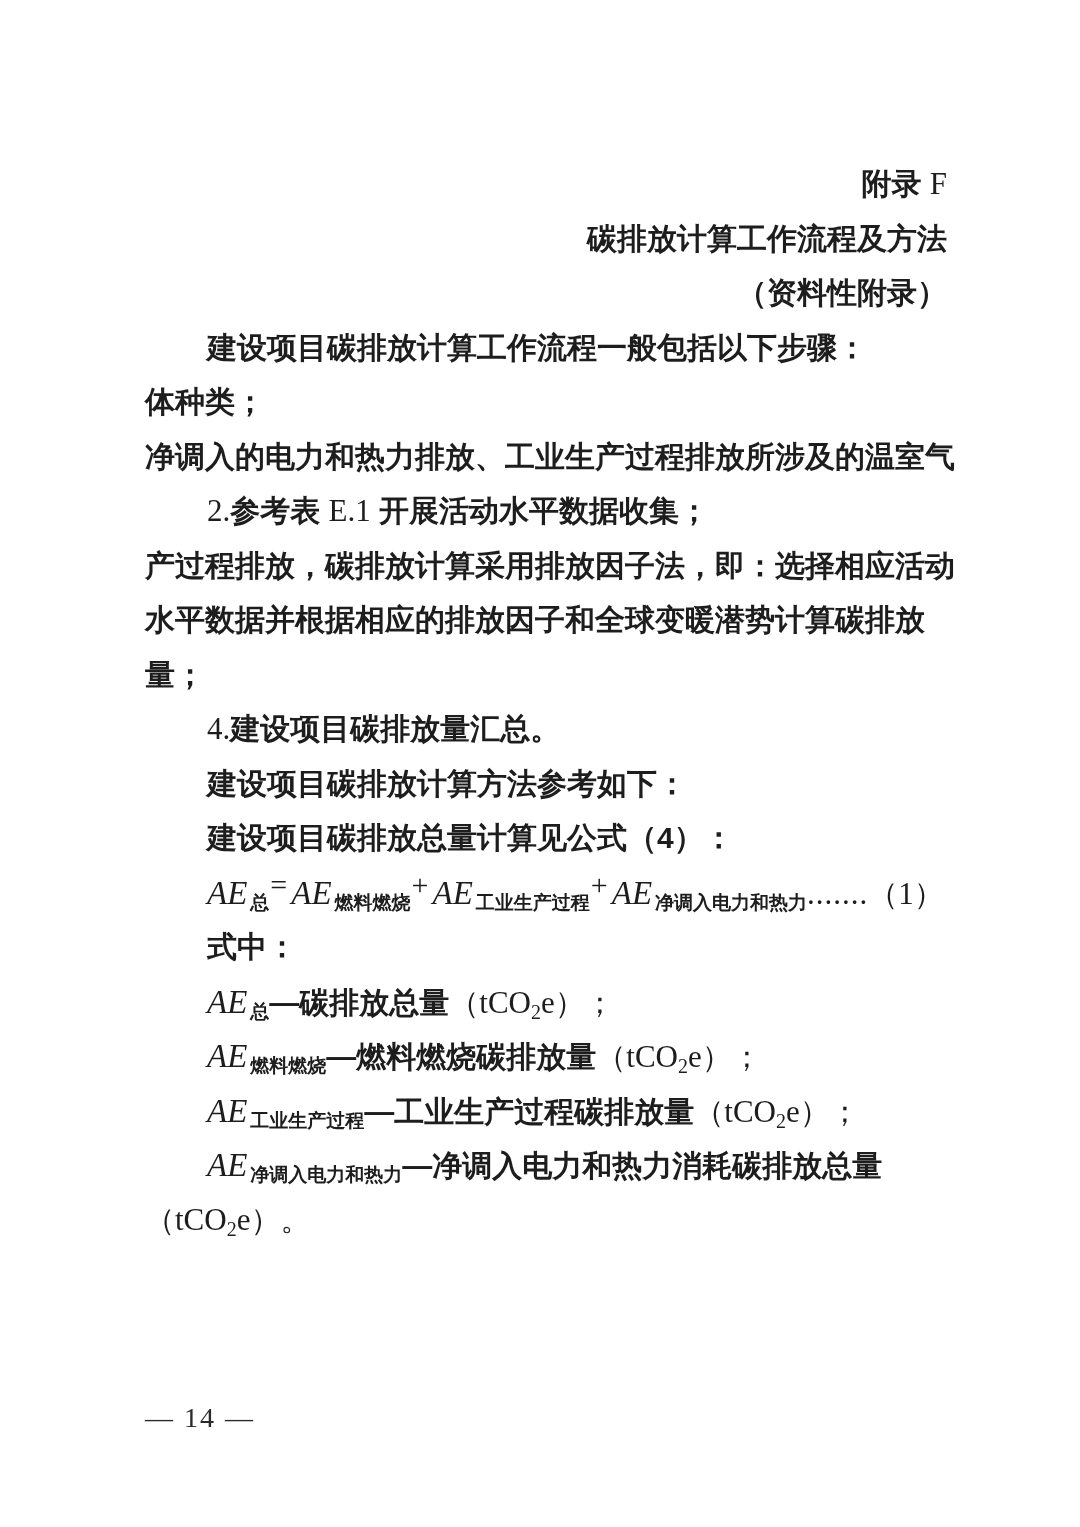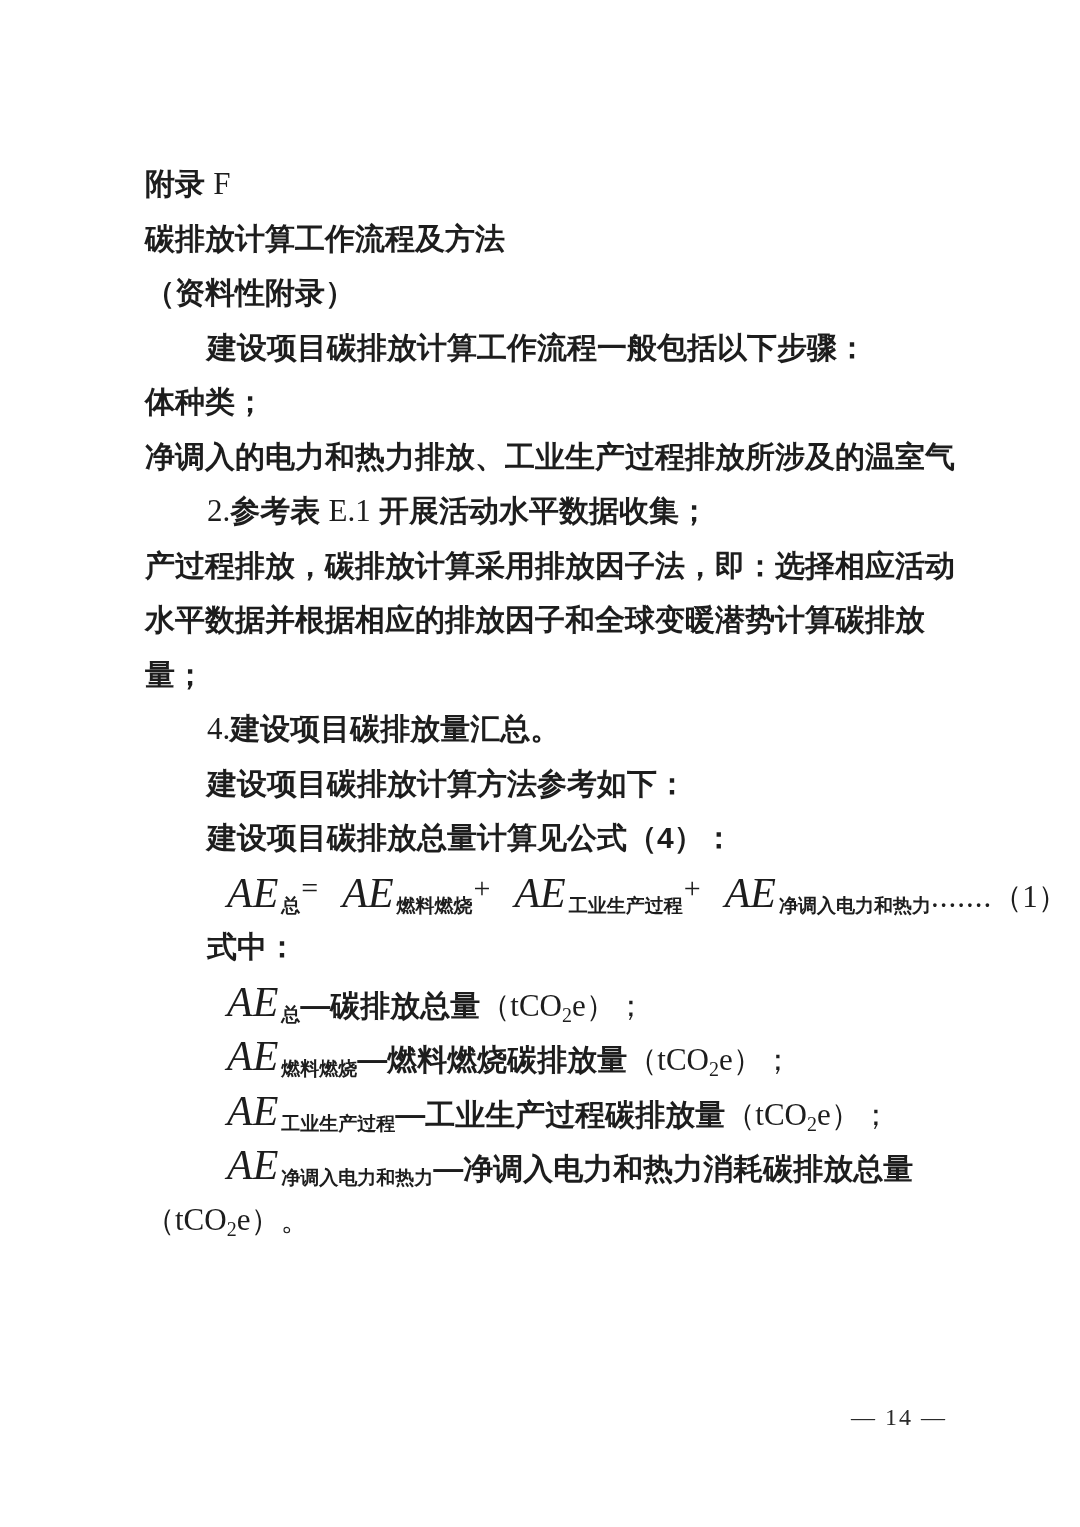--- a/index.html
+++ b/index.html
@@ -16,42 +16,41 @@
     left: 145px;
     top: 157px;
     width: 802px;
   }
   .line {
     height: 54.5px;
     line-height: 54.5px;
     font-size: 30px;
     white-space: nowrap;
   }
-  .center { text-align: left; }
+  .center { text-align: right; }
   .indent { padding-left: 62px; }
   .cn {
     font-family: "Liberation Sans", "DejaVu Sans", sans-serif;
     font-weight: 700;
   }
   .pr {
     font-family: "Liberation Sans", "DejaVu Sans", sans-serif;
     font-weight: 400;
   }
   .lat {
     font-family: "Liberation Serif", "DejaVu Serif", serif;
     font-weight: 400;
     font-size: 31px;
   }
   .ae {
     font-family: "Liberation Serif", "DejaVu Serif", serif;
     font-style: italic;
     font-weight: 400;
-    font-size: 42px;
+    font-size: 33px;
     margin-right: 3px;
-    margin-left: 20px;
   }
   .subcn {
     font-family: "Liberation Sans", "DejaVu Sans", sans-serif;
     font-weight: 700;
     font-size: 19px;
     vertical-align: -5px;
   }
   .op {
     font-family: "Liberation Serif", "DejaVu Serif", serif;
     font-weight: 400;
@@ -70,22 +69,22 @@
     font-size: 20px;
     vertical-align: -6px;
   }
   .footer {
     position: absolute;
     left: 145px;
     width: 802px;
     top: 1390px;
     height: 55px;
     line-height: 55px;
-    text-align: right;
-    font-size: 24px;
+    text-align: left;
+    font-size: 28px;
     color: #2a2a2a;
     letter-spacing: 2px;
   }
 </style>
 </head>
 <body>
 
 <div class="page">
   <div class="content">
 

